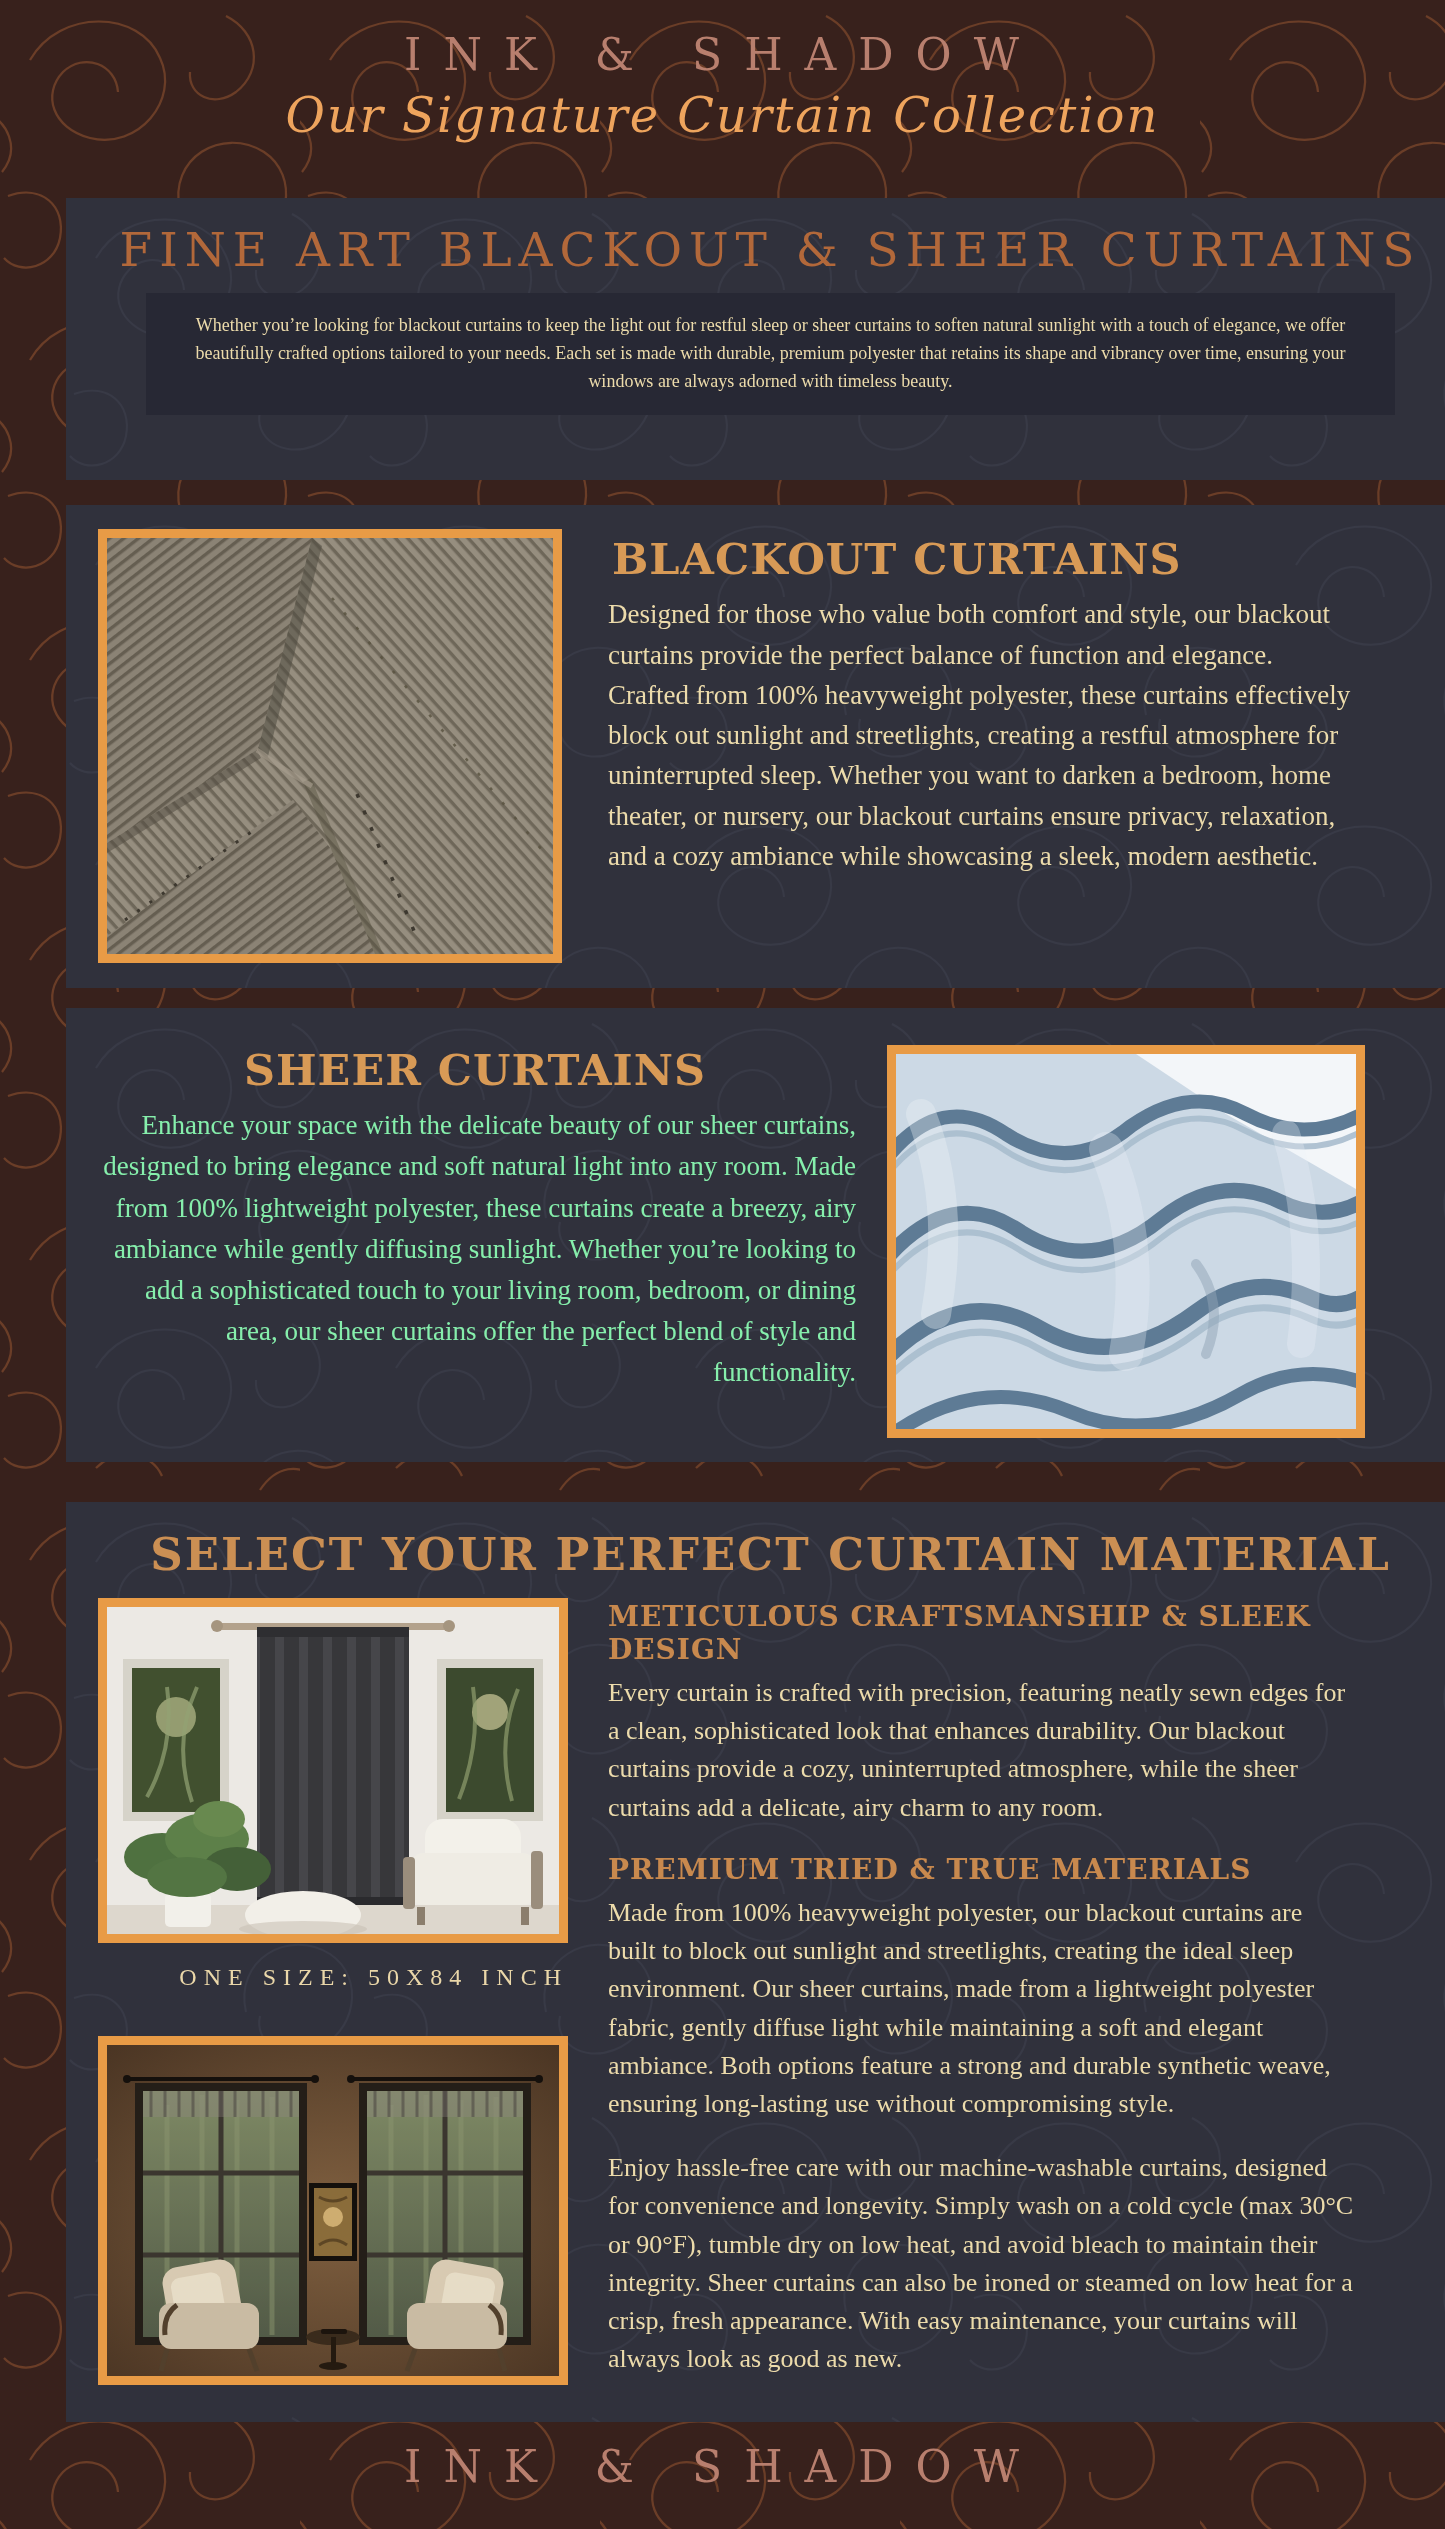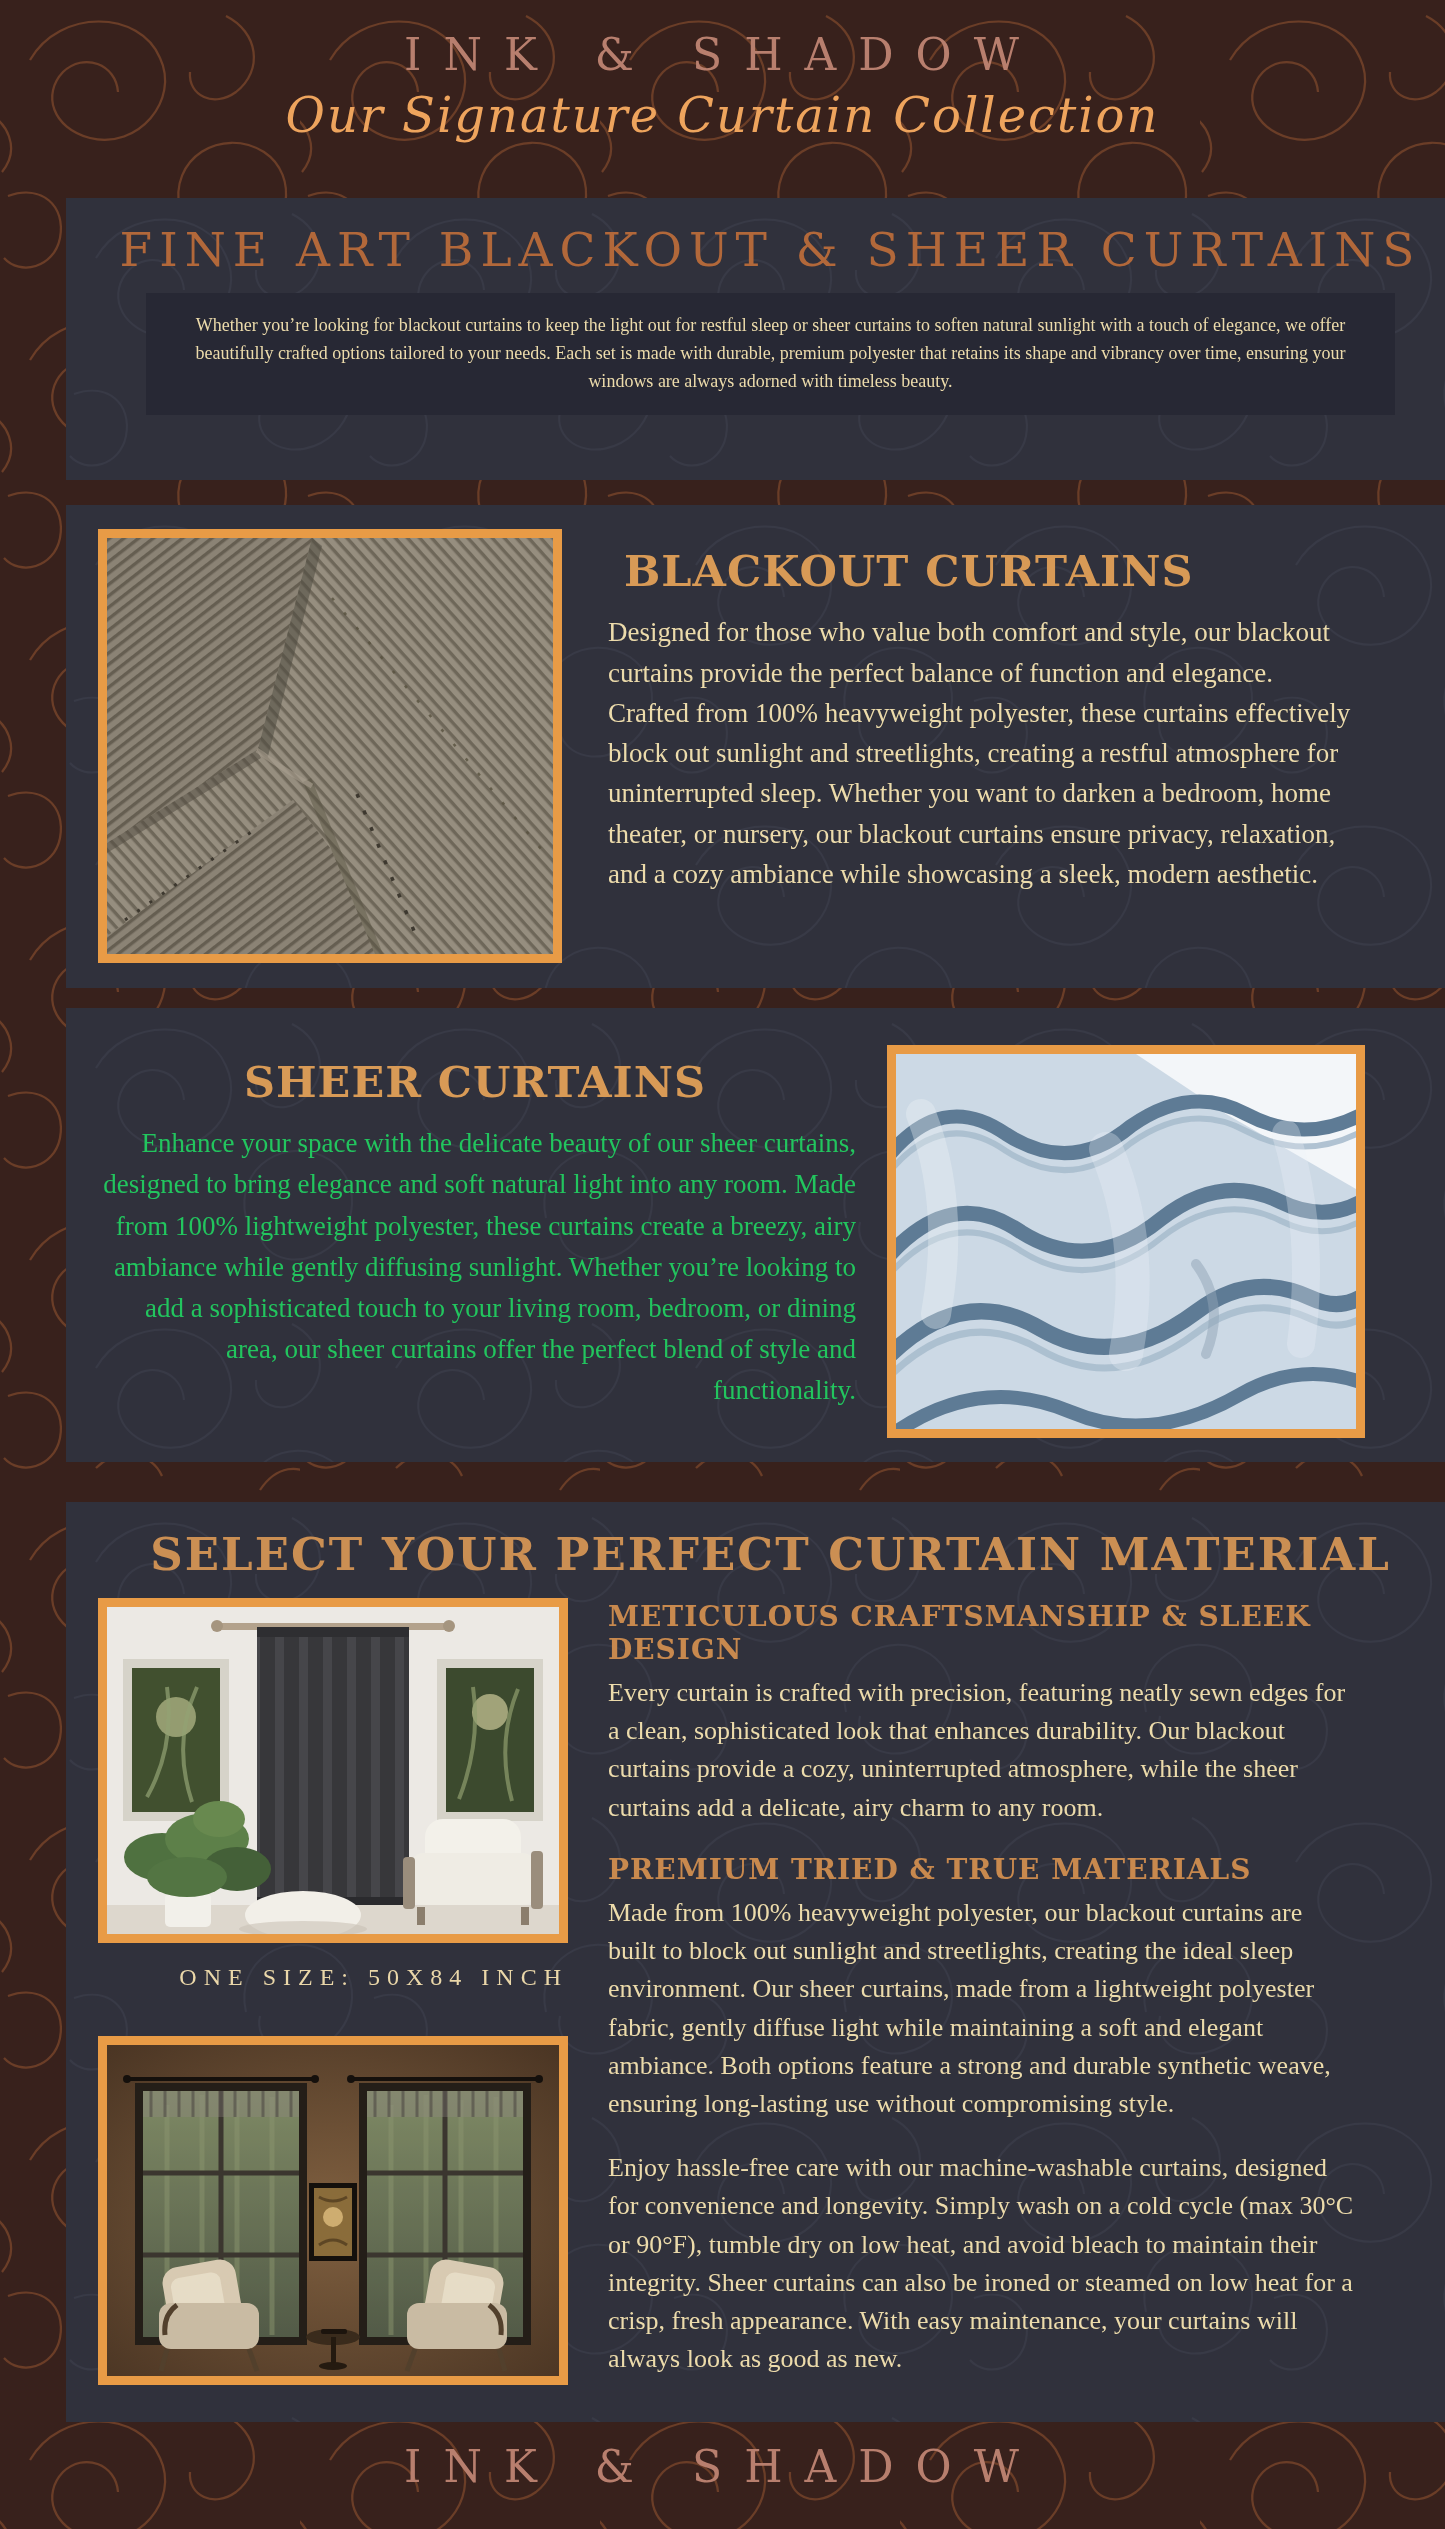--- a/index.html
+++ b/index.html
@@ -21,34 +21,34 @@
   .panel-intro{top:198px;height:282px;}
   .panel-blackout{top:505px;height:483px;}
   .panel-sheer{top:1008px;height:454px;}
   .panel-materials{top:1502px;height:920px;}
 
   .intro-heading{position:relative;margin:24px 0 0;text-align:center;
     font-family:"DejaVu Serif", serif;font-weight:400;font-size:47px;letter-spacing:7px;color:#b2683a;}
   .intro-inset{position:relative;margin:16px 80px 0;background:#272834;padding:19px 42px;}
   .intro-inset p{margin:0;text-align:center;font-size:18px;line-height:1.55;color:#ecdbab;}
 
-  .section-heading{margin:16px;font-family:"DejaVu Serif", serif;font-weight:700;font-size:43px;
+  .section-heading{margin:4px;font-family:"DejaVu Serif", serif;font-weight:700;font-size:43px;
     letter-spacing:1px;color:#d89a56;line-height:1.15;}
 
   .photo{position:absolute;border:9px solid #e89b46;background:#8b8375;box-sizing:content-box;}
   .photo svg{display:block;}
 
   .blackout-photo{left:32px;top:24px;width:446px;height:416px;}
   .blackout-text{position:absolute;left:542px;top:26px;width:745px;}
   .blackout-text p{margin:10px 0 0;font-size:27px;line-height:1.49;color:#ecdbab;}
 
   .sheer-photo{left:821px;top:37px;width:460px;height:375px;}
   .sheer-text{position:absolute;left:28px;top:34px;width:762px;text-align:right;}
   .sheer-text .section-heading{text-align:center;}
-  .sheer-text p{margin:10px 0 0;font-size:27px;line-height:1.52;color:#22c55e;}
+  .sheer-text p{margin:10px 0 0;font-size:27px;line-height:1.52;color:#86efac;}
 
   .materials-heading{position:relative;margin:0;padding-top:26px;text-align:center;
     font-family:"DejaVu Serif", serif;font-weight:700;font-size:45px;letter-spacing:2px;color:#cb8f53;}
   .room-photo-1{left:32px;top:96px;width:452px;height:327px;}
   .room-photo-2{left:32px;top:534px;width:452px;height:331px;}
   .size-caption{position:absolute;left:32px;top:462px;width:470px;text-align:right;
     font-size:24px;letter-spacing:7px;color:#ead7a9;}
   .features{position:absolute;left:542px;top:98px;width:748px;}
   .feature h3{margin:0;font-family:"DejaVu Serif", serif;font-weight:700;font-size:28px;
     letter-spacing:1px;color:#c8894e;}

